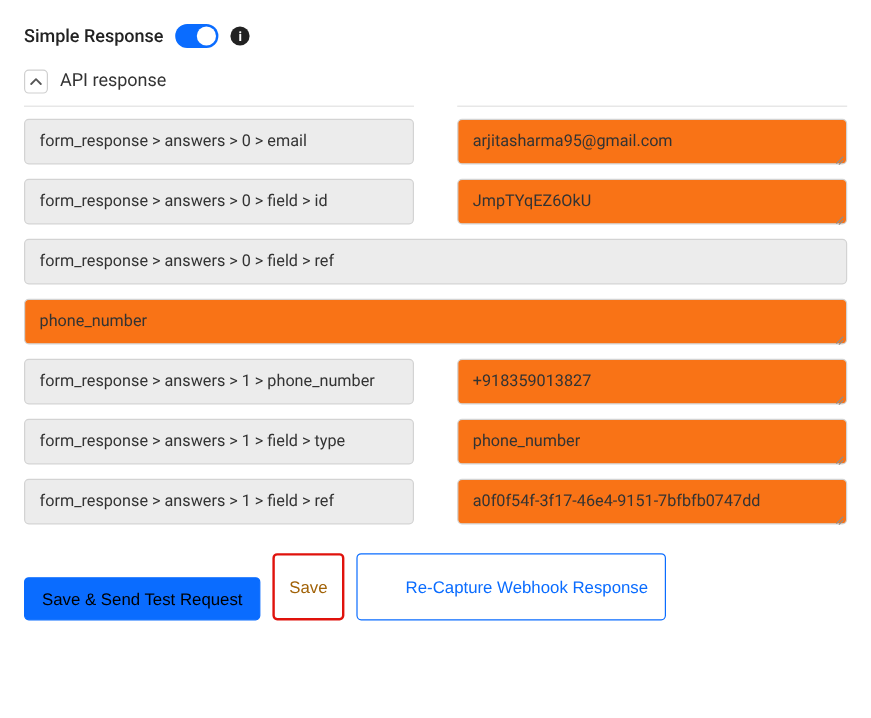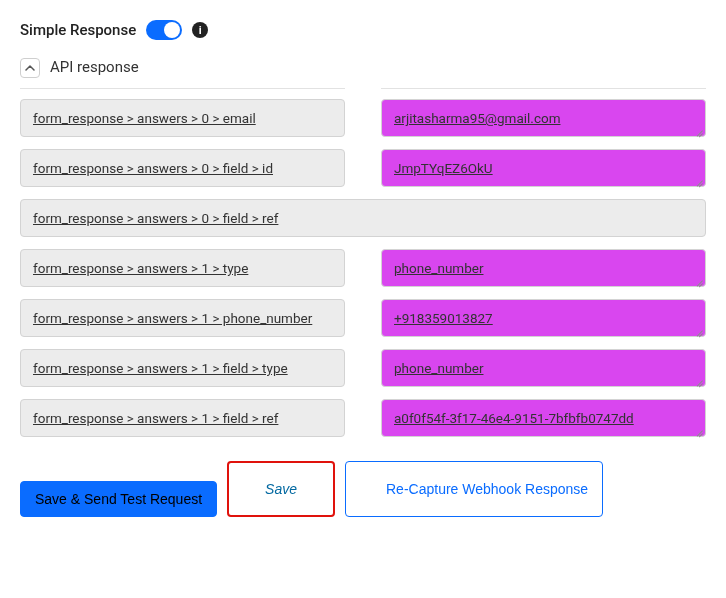--- a/index.html
+++ b/index.html
@@ -41,36 +41,36 @@
     display:flex; align-items:flex-start; gap:10px; margin-bottom:4px;
   }
   .chevron-box {
     width:20px; height:20px; border:1px solid #cfcfcf; border-radius:4px; display:flex;
     align-items:center; justify-content:center; cursor:pointer;
   }
   .chevron-box svg { width:10px; height:10px; }
   .section-title { font-size:15px; color:#333; }
   .divider-row { display:flex; gap:36px; margin-bottom:10px; }
   .divider { flex:1; height:1px; background:#e2e2e2; margin-top:6px;}
-  .fields { display:flex; flex-direction:column; gap:12px;text-decoration:underline; }
+  .fields { display:flex; flex-direction:column; gap:12px; }
   .field-row { display:flex; gap:36px; align-items:stretch; }
   .field-key, .field-val {
     flex:1;
     background:#ececec;
     border:1px solid #d3d3d3;
     border-radius:4px;
     padding:10px 12px;
     font-size:13.5px;
     color:#333;
     min-height:38px;
     display:flex;
     align-items:center;
     position:relative;
   }
-  .field-val { background:#d946ef; }
+  .field-val { background:#f97316; }
   .resize-handle {
     position:absolute; right:2px; bottom:2px;
     width:0; height:0;
     pointer-events:none;
   }
   .resize-handle::before,
   .resize-handle::after {
     content:"";
     position:absolute;
     background:#8d8d8d;
@@ -80,21 +80,21 @@
   .resize-handle::after  { width:5px; right:0; bottom:0; transform:rotate(-45deg); transform-origin:right bottom;}
   .button-row {
     display:flex; gap:10px; margin-top:24px;
   }
   .btn {
     padding:10px 14px; border-radius:4px; font-size:14px; cursor:pointer; border:1px solid transparent;
     font-weight:500; line-height:1;
   }
   .btn-primary { background:#0a6cff; color:#000000; border-color:#0a6cff;margin-top:20px;}
   .btn-outline-blue { background:#fff; color:#0a6cff; border-color:#0a6cff;padding-left:40px;}
-  .btn-outline-red { background:#fff; color:#0369a1; border:2px solid #e0120c; padding:9px 36px;font-style:italic;}
+  .btn-outline-red { background:#fff; color:#a16207; border:2px solid #e0120c; padding:9px 12px;}
 </style>
 </head>
 <body>
 
 <div class="page">
 
   <div class="top-row">
     <span class="top-label">Simple Response</span>
     <span class="toggle">
       <span class="knob"></span>
@@ -122,21 +122,20 @@
         <div class="field-val">arjitasharma95@gmail.com<span class="resize-handle"></span></div>
       </div>
       <div class="field-row">
         <div class="field-key">form_response &gt; answers &gt; 0 &gt; field &gt; id</div>
         <div class="field-val">JmpTYqEZ6OkU<span class="resize-handle"></span></div>
       </div>
       <div class="field-row">
         <div class="field-key">form_response &gt; answers &gt; 0 &gt; field &gt; ref</div>
       </div>
       <div class="field-row">
-        <div class="field-key">form_response &gt; answers &gt; 1 &gt; type</div>
         <div class="field-val">phone_number<span class="resize-handle"></span></div>
       </div>
       <div class="field-row">
         <div class="field-key">form_response &gt; answers &gt; 1 &gt; phone_number</div>
         <div class="field-val">+918359013827<span class="resize-handle"></span></div>
       </div>
       <div class="field-row">
         <div class="field-key">form_response &gt; answers &gt; 1 &gt; field &gt; type</div>
         <div class="field-val">phone_number<span class="resize-handle"></span></div>
       </div>

